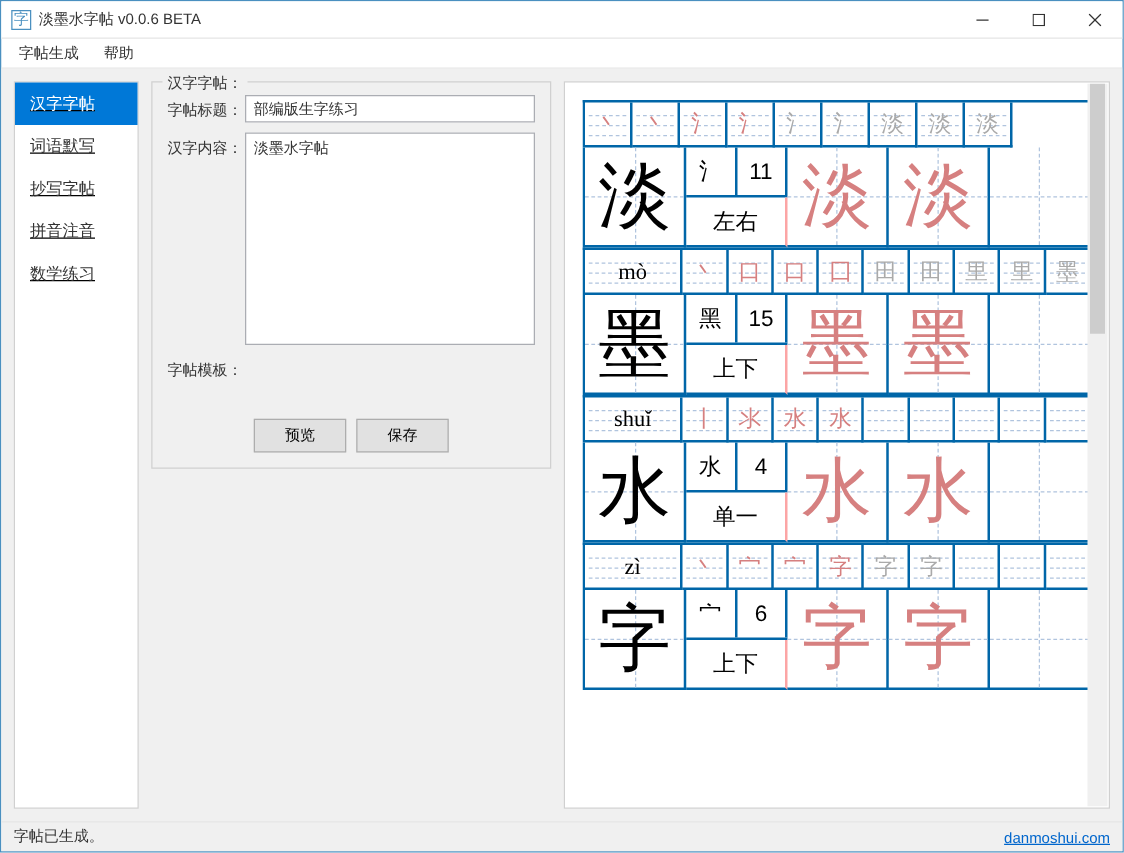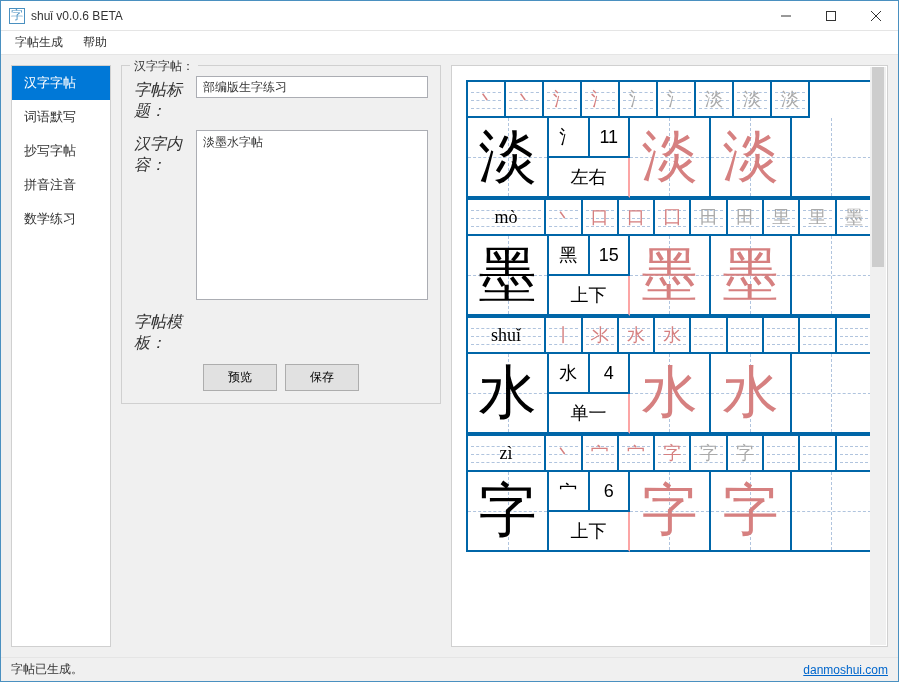--- a/index.html
+++ b/index.html
@@ -9,34 +9,34 @@
 .titlebar .icon { width: 16px; height: 16px; margin-right: 6px; display: flex; align-items: center; justify-content: center; font-size: 12px; color: #4a90c0; border: 1px solid #4a90c0; }
 .titlebar .title { font-size: 12px; color: #333; flex: 1; }
 .titlebar .win-controls { display: flex; }
 .titlebar .win-btn { width: 45px; height: 30px; display: flex; align-items: center; justify-content: center; font-size: 12px; color: #333; cursor: pointer; }
 
 .menubar { height: 24px; display: flex; align-items: center; padding: 0 4px; border-bottom: 1px solid #e5e5e5; }
 .menubar .menu-item { font-size: 12px; color: #333; padding: 0 10px; cursor: pointer; height: 22px; display: flex; align-items: center; }
 
 .main { flex: 1; display: flex; padding: 10px; gap: 10px; background: #f0f0f0; overflow: hidden; }
 
-.sidebar { width: 100px; background: #fff; border: 1px solid #d0d0d0; display: flex; flex-direction: column; }
+.sidebar { width: 100px; background: #fff; border: 1px solid #d0d0d0; display: flex; flex-direction: column; text-decoration: underline; }
 .sidebar .nav-item { font-size: 13px; color: #333; padding: 8px 12px; cursor: pointer; }
 .sidebar .nav-item.active { background: #0078d7; color: #fff; }
 
 .form-panel { width: 320px; background: #f0f0f0; display: flex; flex-direction: column; }
 .form-panel .group { border: 1px solid #d0d0d0; padding: 10px 12px 12px 12px; position: relative; background: #f0f0f0; }
 .form-panel .group-title { position: absolute; top: -8px; left: 8px; background: #f0f0f0; padding: 0 4px; font-size: 12px; color: #333; text-align: center; }
 .form-row { display: flex; align-items: flex-start; margin-bottom: 8px; }
-.form-row label { font-size: 16px; color: #333; width: 62px; padding-top: 4px; font-style: italic; }
+.form-row label { font-size: 12px; color: #333; width: 62px; padding-top: 4px; }
 .form-row input[type="text"], .form-row textarea, .form-row select { flex: 1; font-size: 12px; padding: 3px 6px; border: 1px solid #abadb3; background: #fff; color: #333; }
 .form-row textarea { height: 170px; resize: none; font-family: inherit; }
 .form-row select { height: 24px; }
 .btn-row { display: flex; justify-content: center; gap: 8px; margin-top: 10px; }
-.btn-row button { font-size: 12px; padding: 4px 24px; border: 1px solid #adadad; background: #e1e1e1; cursor: pointer; }
+.btn-row button { font-size: 12px; padding: 4px 24px; border: 1px solid #adadad; background: #e1e1e1; cursor: pointer; margin-top: 20px; }
 
 .preview { flex: 1; background: #fff; border: 1px solid #d0d0d0; padding: 14px; overflow: hidden; position: relative; }
 .preview-inner { overflow: hidden; height: 100%; }
 
 .char-row { margin-bottom: 0; }
 .pinyin-row { display: flex; border-top: 2px solid #0066a8; border-left: 2px solid #0066a8; }
 .pinyin-cell { width: 82px; height: 36px; border-right: 2px solid #0066a8; border-bottom: 2px solid #0066a8; display: flex; align-items: center; justify-content: center; font-size: 18px; color: #000; position: relative; }
 .pinyin-cell.small { width: 38px; font-size: 18px; color: #d68080; font-family: "KaiTi", serif; }
 .pinyin-cell.small.gray { color: #aaa; }
 .pinyin-line { position: absolute; left: 3px; right: 3px; border-top: 1px dashed #b0c4de; }
@@ -63,21 +63,21 @@
 .statusbar a { color: #0066cc; text-decoration: underline; }
 
 .scroll-track { position: absolute; right: 1px; top: 1px; bottom: 1px; width: 16px; background: #f0f0f0; }
 .scroll-thumb { position: absolute; left: 2px; right: 2px; top: 0; height: 200px; background: #cdcdcd; }
 </style>
 </head>
 <body>
 
 <div class="titlebar">
   <div class="icon">字</div>
-  <div class="title">shuǐ v0.0.6 BETA</div>
+  <div class="title">淡墨水字帖 v0.0.6 BETA</div>
   <div class="win-controls">
     <div class="win-btn">
       <svg width="10" height="10">
           <line x1="0" y1="5" x2="10" y2="5" stroke="#333" stroke-width="1"></line>
         </svg>
     </div>
     <div class="win-btn">
       <svg width="10" height="10">
           <rect x="0.5" y="0.5" width="9" height="9" fill="none" stroke="#333" stroke-width="1"></rect>
         </svg>

